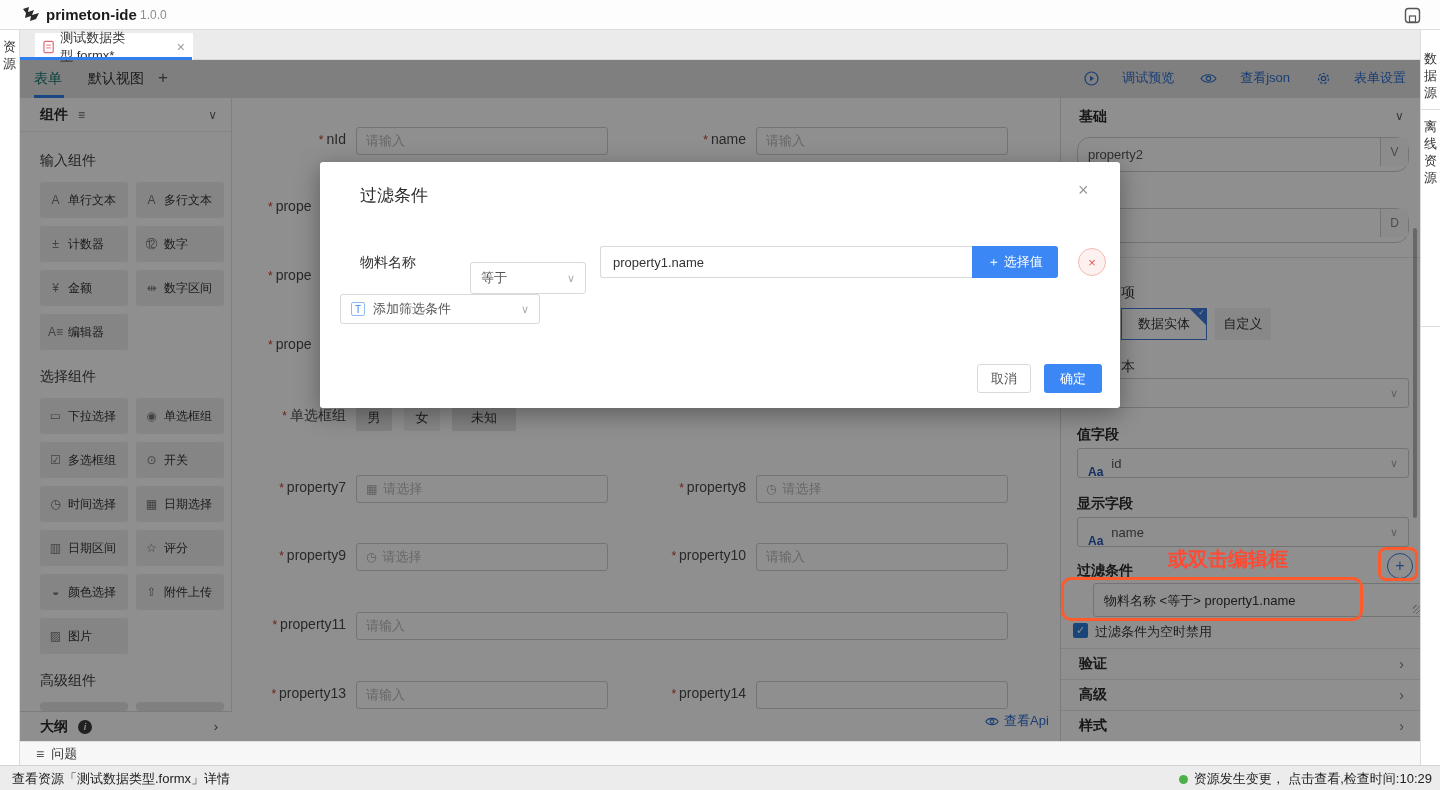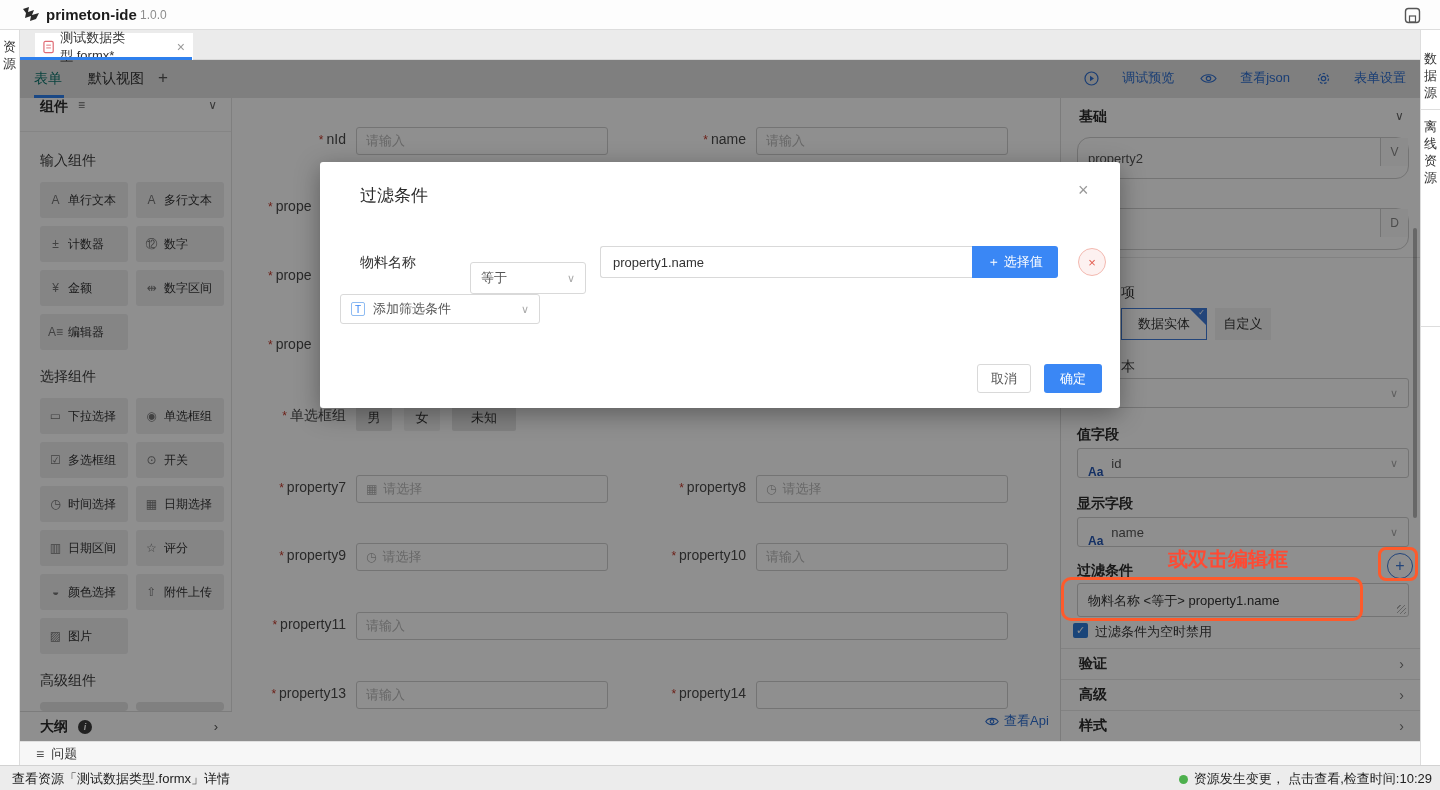--- a/index.html
+++ b/index.html
@@ -28,21 +28,21 @@
 
   
   .toolbar { left:20px; top:60px; width:1400px; height:38px; background:#e2e2e2; z-index:1; }
   .tb-tab { top:10px; font-size:14px; }
   .tb-underline { left:14px; top:35px; width:30px; height:3px; background:#2f80ed; }
   .tb-actions { right:14px; top:9px; display:flex; gap:26px; align-items:center; position:absolute; }
   .tb-action { display:flex; gap:23px; align-items:center; color:#2f6fd0; font-size:13px; cursor:pointer; }
 
   
   .comp-panel { left:20px; top:98px; width:212px; height:643px; background:#fff; border-right:1px solid #e2e2e2; z-index:1; }
-  .comp-header { height:34px; border-bottom:1px solid #ededed; display:flex; padding:0 14px 0 20px; }
+  .comp-header { height:34px; border-bottom:1px solid #ededed; display:flex; align-items:center; padding:0 14px 0 20px; }
   .comp-header-title { font-size:14px; font-weight:700; color:#2b2b2b; }
   .comp-header-burger { margin-left:10px; color:#666; font-size:12px; }
   .comp-header-chevron { margin-left:auto; color:#666; font-size:12px; }
   .comp-body { padding:16px 10px 0 20px; }
   .comp-section-title { font-size:14px; color:#3a3a3a; margin:4px 0 12px; }
   .comp-grid { display:grid; grid-template-columns:88px 88px; gap:8px; margin-bottom:18px; }
   .comp-btn { height:36px; background:#ededee; border-radius:3px; display:flex; align-items:center; padding:0 6px 0 8px; gap:5px; cursor:pointer; }
   .comp-btn .cicon { font-size:12px; color:#777; width:15px; text-align:center; flex:none; }
   .comp-btn .clabel { font-size:12px; color:#333; white-space:nowrap; }
   .skel { height:9px; border-radius:4px; background:#e4e4e4; }
@@ -57,33 +57,33 @@
   .req { color:#c0392b; margin-right:3px; font-size:12px; }
   .f-input { position:absolute; height:28px; border:1px solid #cfcfcf; border-radius:3px; background:#fff; display:flex; align-items:center; padding:0 9px; gap:6px; }
   .ph { color:#b9b9b9; font-size:13px; }
   .ph-icon { color:#b0b0b0; font-size:12px; }
   .radio-opt { position:absolute; height:26px; background:#e6e6e6; border-radius:2px; display:flex; align-items:center; justify-content:center; font-size:13px; color:#333; }
   .api-link { position:absolute; display:flex; gap:5px; align-items:center; color:#2f6fd0; font-size:13px; cursor:pointer; }
 
   
   .inspector { left:1060px; top:98px; width:360px; height:643px; background:#fff; border-left:1px solid #ddd; z-index:1; }
   .insp-h { position:absolute; font-size:14px; font-weight:700; color:#2b2b2b; }
-  .insp-input { position:absolute; left:16px; width:332px; height:42px; border:1px solid #cfcfcf; border-radius:13px; background:#fff; display:flex; align-items:center; padding:0 36px 0 10px; font-size:13px; color:#555; }
+  .insp-input { position:absolute; left:16px; width:332px; height:35px; border:1px solid #cfcfcf; border-radius:13px; background:#fff; display:flex; align-items:center; padding:0 36px 0 10px; font-size:13px; color:#555; }
   .insp-suffix { position:absolute; right:0; top:0; width:28px; height:28px; border-left:1px solid #cfcfcf; display:flex; align-items:center; justify-content:center; color:#888; font-size:12px; background:#fafafa; }
   .insp-div { position:absolute; left:0; width:360px; height:1px; background:#e8e8e8; }
   .insp-select { position:absolute; left:16px; width:332px; height:30px; border:1px solid #cfcfcf; border-radius:3px; background:#fff; display:flex; align-items:center; padding:0 10px; gap:8px; font-size:13px; color:#555; }
   .sel-chevron { margin-left:auto; color:#aaa; font-size:11px; }
   .aa-ic { color:#2456b3; font-weight:700; font-size:12px;margin-top:18px; }
   .tag-tab { position:absolute; height:32px; display:flex; align-items:center; justify-content:center; font-size:13px; color:#333; }
   .tag-entity { border:1px solid #3f7bd9; background:#fff; overflow:hidden; }
   .corner { position:absolute; top:0; right:0; width:0; height:0; border-top:16px solid #3f7bd9; border-left:16px solid transparent; }
   .corner-check { position:absolute; top:-1px; right:1px; color:#fff; font-size:8px; }
   .tag-custom { background:#f2f2f2; border:1px solid #f2f2f2; }
   .plus-btn { position:absolute; width:26px; height:26px; border:1px solid #3f7bd9; border-radius:50%; color:#3f7bd9; display:flex; align-items:center; justify-content:center; font-size:16px; cursor:pointer; background:#fff; }
-  .filter-area { position:absolute; left:16px; width:332px; height:34px; border:1px solid #cfcfcf; border-radius:3px; background:#fff; font-size:13px; color:#333; padding:8px 10px; }
+  .filter-area { position:absolute; left:32px; width:332px; height:34px; border:1px solid #cfcfcf; border-radius:3px; background:#fff; font-size:13px; color:#333; padding:8px 10px; }
   .resize-corner { position:absolute; right:2px; bottom:2px; width:9px; height:9px; background:repeating-linear-gradient(135deg,transparent,transparent 2px,#b5b5b5 2px,#b5b5b5 3px); }
   .cbx { position:absolute; width:15px; height:15px; background:#2f7bd8; border-radius:2px; color:#fff; font-size:11px; display:flex; align-items:center; justify-content:center; }
   .cbx-label { position:absolute; font-size:13px; color:#3a3a3a; }
   .sect-row { position:absolute; left:0; width:359px; height:31px; border-top:1px solid #e8e8e8; display:flex; align-items:center; padding:0 16px 0 18px; background:#fff; }
   .sect-title { font-size:14px; font-weight:700; color:#2b2b2b; }
   .sect-chevron { margin-left:auto; color:#777; font-size:14px; }
   .scroll-thumb { position:absolute; left:352px; top:130px; width:4px; height:290px; background:rgba(0,0,0,.28); border-radius:2px; }
 
   
   .dim { left:20px; top:60px; width:1400px; height:681px; background:rgba(0,0,0,0.44); z-index:40; }

